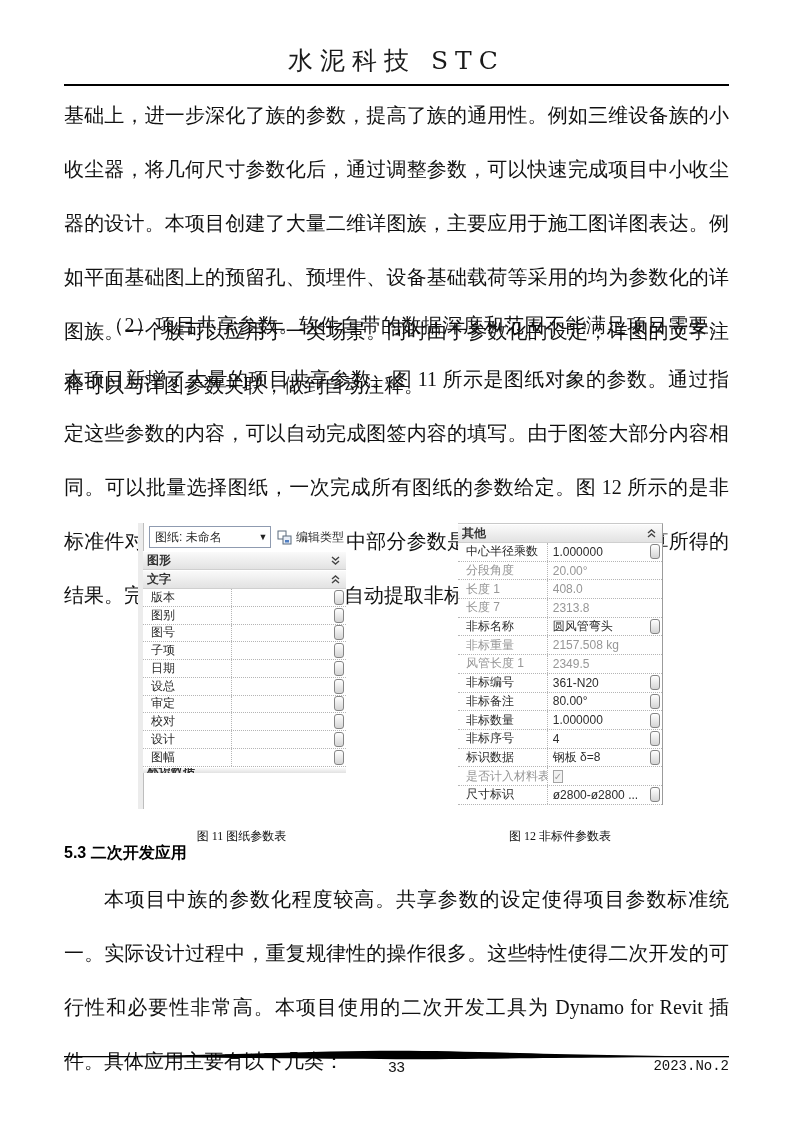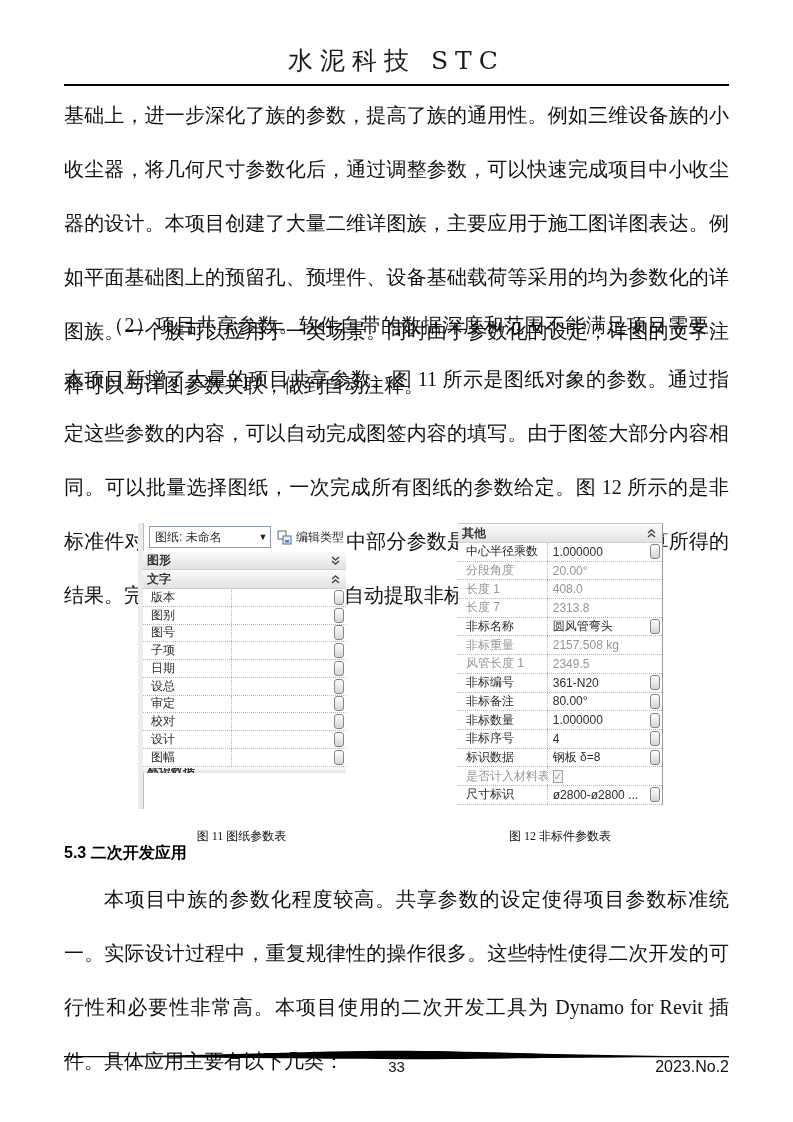--- a/index.html
+++ b/index.html
@@ -92,22 +92,22 @@
     width:12px; height:12px; border:1px solid #a3a3a3; background:#f2f2f2;
     color:#9a9a9a; font-size:10px; line-height:11px; text-align:center;
   }
   
   .footer-bar { position:absolute; top:1046px; left:64px; width:665px; height:10px; }
   .footer-page {
     position:absolute; top:1058px; left:0; width:100%; text-align:center;
     font-size:15px; font-family:"Liberation Sans","DejaVu Sans",sans-serif; color:#111;
   }
   .footer-issue {
-    position:absolute; top:1058px; right:64px; font-size:16px;
-    font-family:Liberation Sans, sans-serif; color:#111;
+    position:absolute; top:1058px; right:64px; font-size:14px;
+    font-family:Liberation Mono, monospace; color:#111;
   }
 </style>
 </head>
 <body>
 
 <div class="page">
 
   <div class="journal-title">水泥科技 STC</div>
   <div class="header-rule"></div>
 

